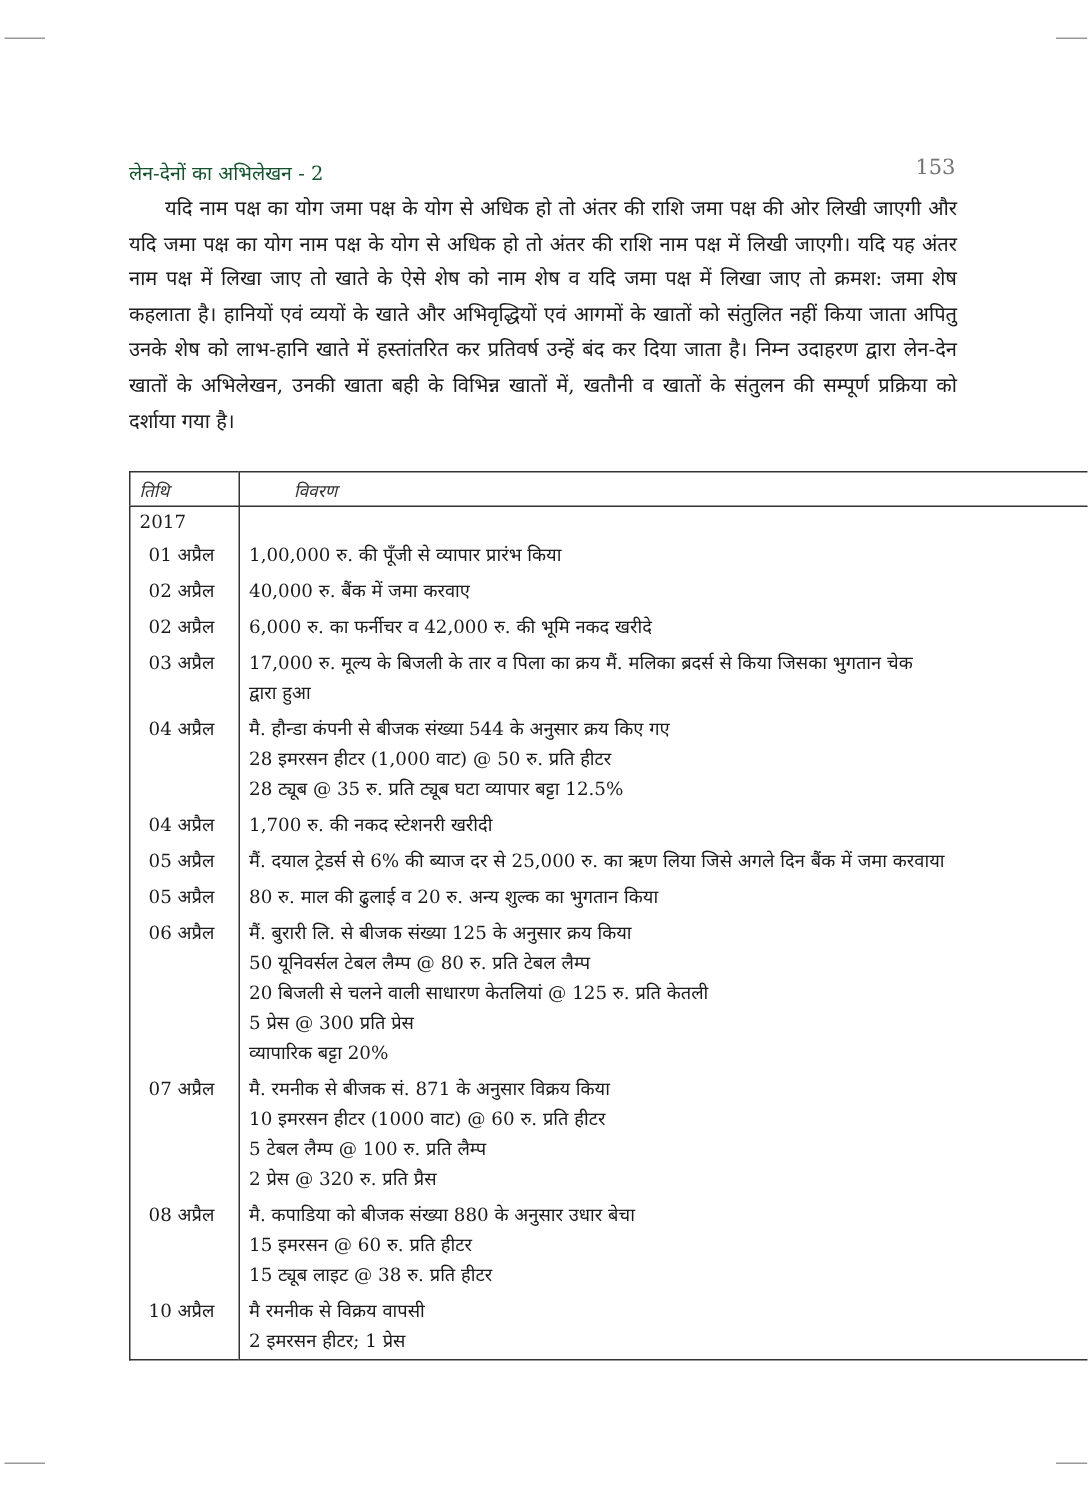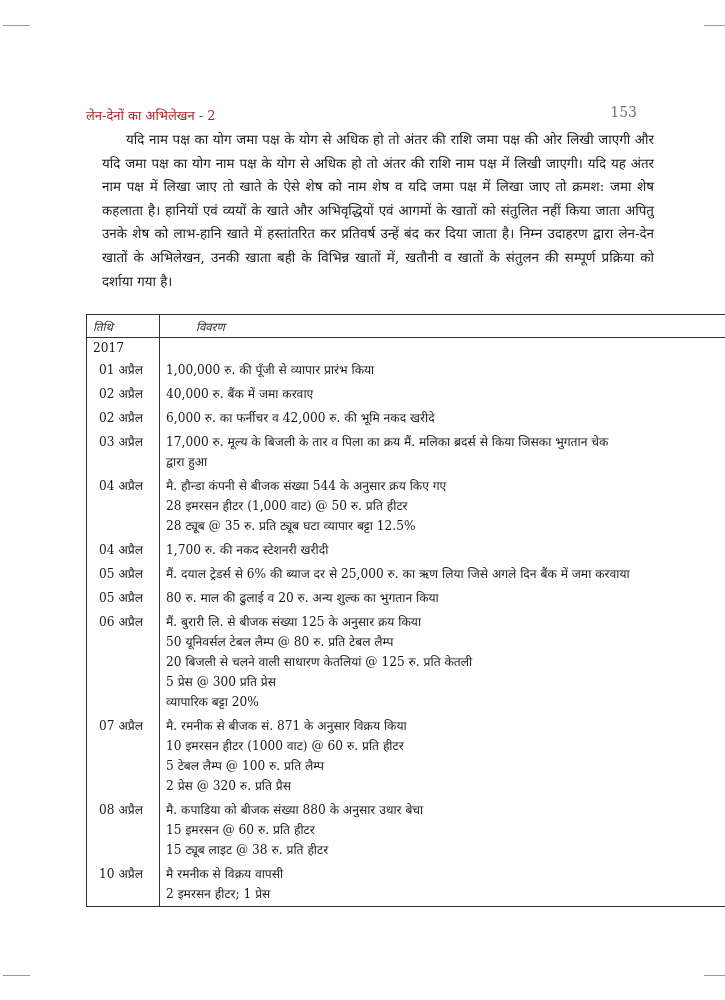--- a/index.html
+++ b/index.html
@@ -2,27 +2,27 @@
 <html><head>
 <meta charset="utf-8">
 <style>
   html, body { margin: 0; padding: 0; }
   body {
     width: 725px; height: 1000px; background: #ffffff; position: relative; overflow: hidden;
     font-family: "DejaVu Serif", "Liberation Serif", serif; color: #1a1a1a;
   }
   .crop { position: absolute; height: 1px; background: #9a9a9a; }
   .running-head {
-    position: absolute; left: 86px; top: 106px; font-size: 13px; color: #b91c1c;
+    position: absolute; left: 86px; top: 106px; font-size: 13px; color: #14532d;
   }
   .page-num {
     position: absolute; right: 88px; top: 104px; font-size: 14px; color: #737373;
   }
   .para {
-    position: absolute; left: 102px; top: 128px; width: 552px;
+    position: absolute; left: 86px; top: 128px; width: 552px;
     font-size: 13.4px; line-height: 23.6px; text-align: justify; text-indent: 24px;
     color: #1c1c1c; margin: 0;
   }
   table.ledger {
     position: absolute; left: 86px; top: 314px; width: 656px;
     border-collapse: collapse; border: 1.5px solid #333; font-size: 12.2px;
   }
   table.ledger th {
     font-weight: normal; font-style: italic; text-align: left;
     font-size: 11.5px; height: 22px; padding: 0 6px; border-bottom: 1.5px solid #333;

